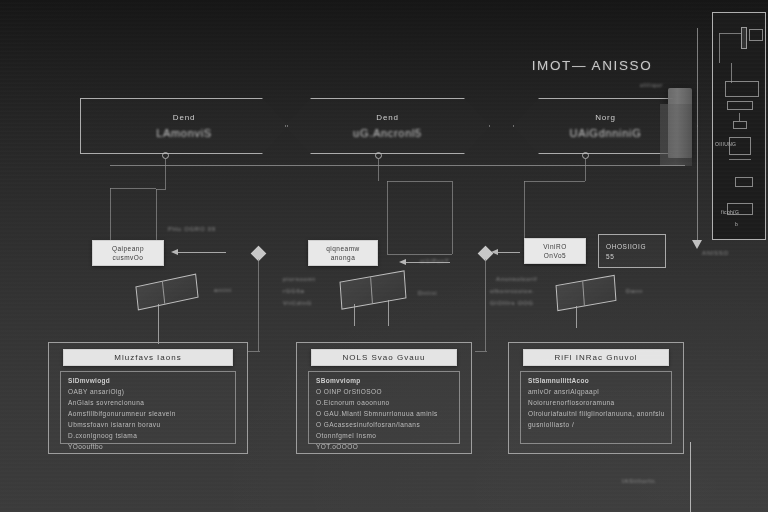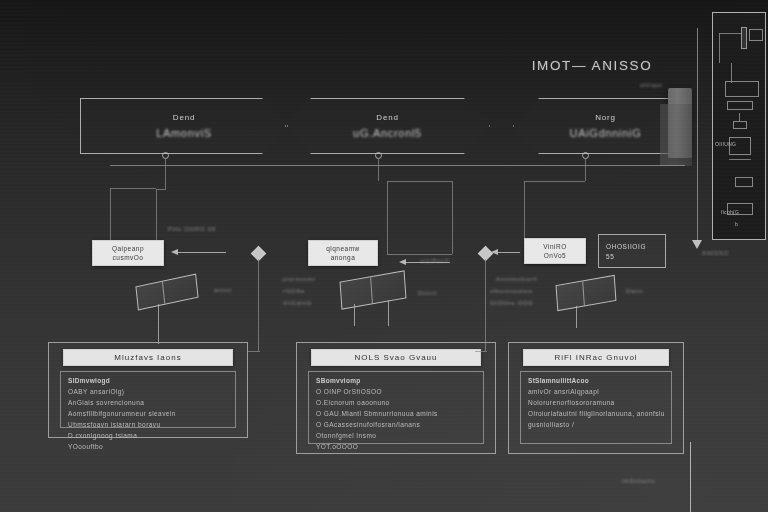--- a/index.html
+++ b/index.html
@@ -334,34 +334,34 @@
   <div class="cap" style="left:626px; top:288px;">Dann</div>
 
   <div class="cap" style="left:283px; top:276px;">piorsoomt</div>
   <div class="cap" style="left:283px; top:288px;">rGG6a</div>
   <div class="cap" style="left:283px; top:300px;">ViiCdinG</div>
 
   <div class="cap" style="left:496px; top:276px;">Anunsolcorif</div>
   <div class="cap" style="left:490px; top:288px;">olbonrccoioe.</div>
   <div class="cap" style="left:490px; top:300px;">GlOlllrs OOG</div>
 
-  <div class="panel" style="left:48px; top:342px; width:200px; height:96px;">
+  <div class="panel" style="left:48px; top:342px; width:200px; height:112px;">
     <div class="panel-title">Mluzfavs Iaons</div>
     <div class="panel-inner">
       <div class="li head">SIDmvwiogd</div>
       <div class="li">OABY ansariOlg)</div>
       <div class="li">AnGiais sovrencionuna</div>
       <div class="li">Aomsfillbifgonurumneur sleavein</div>
       <div class="li">Ubmssfoavn isiararn boravu</div>
       <div class="li">D.cxonlgnoog  tsiama</div>
       <div class="li">YOoouftbo</div>
     </div>
   </div>
 
-  <div class="panel" style="left:296px; top:342px; width:200px; height:112px;">
+  <div class="panel" style="left:296px; top:342px; width:176px; height:112px;">
     <div class="panel-title">NOLS Svao  Gvauu</div>
     <div class="panel-inner">
       <div class="li head">SBomvviomp</div>
       <div class="li">O  OINP  OrSfiOSOO</div>
       <div class="li">O.Eicnorum  oaoonuno</div>
       <div class="li">O  GAU.Mlantl  Sbmnurrlonuua  aminls</div>
       <div class="li">O  GAcassesinufolfosran/lanans</div>
       <div class="li">Otonnfgmel  Insmo</div>
       <div class="li">YOT.oOOOO</div>
     </div>

